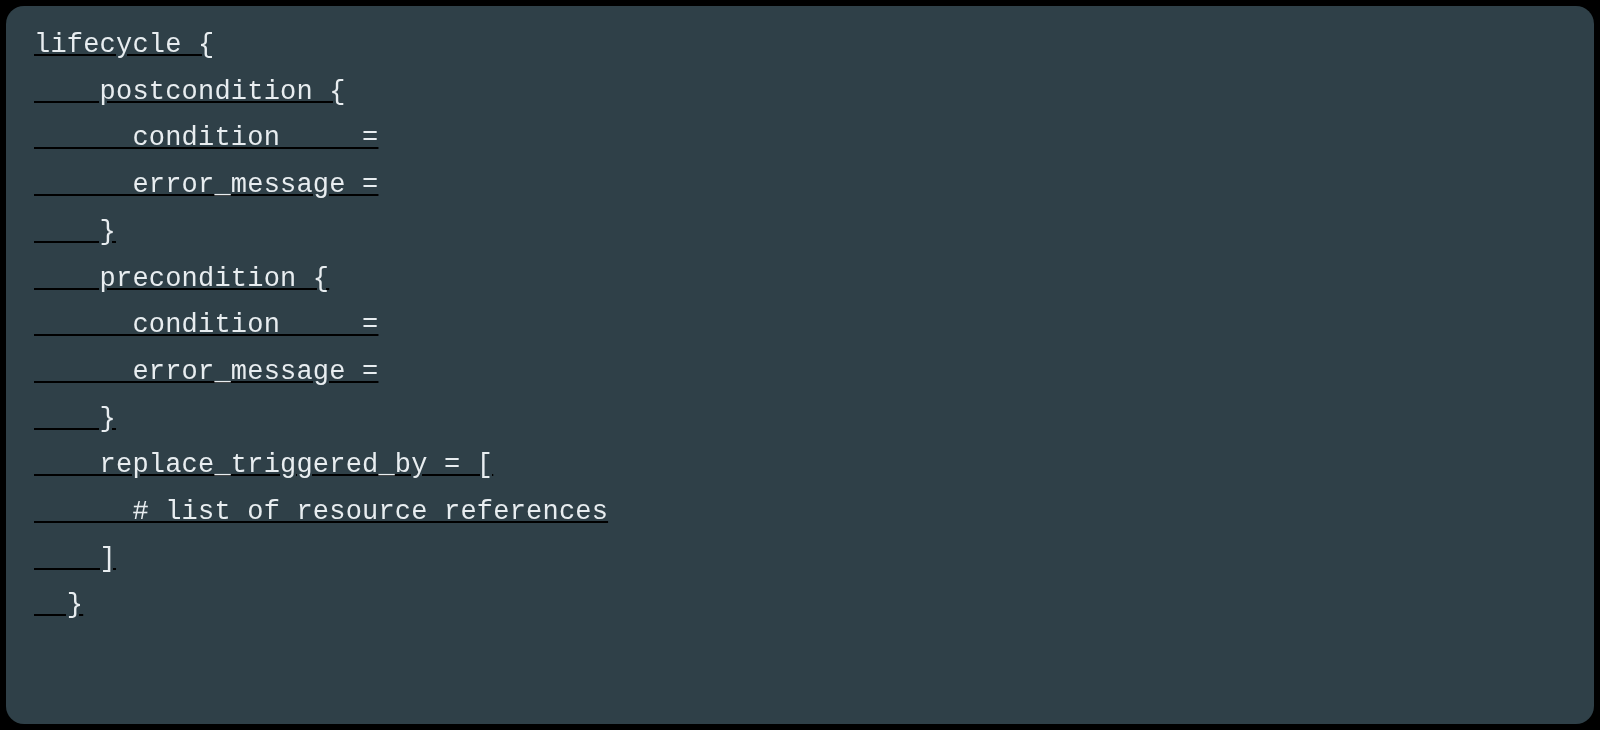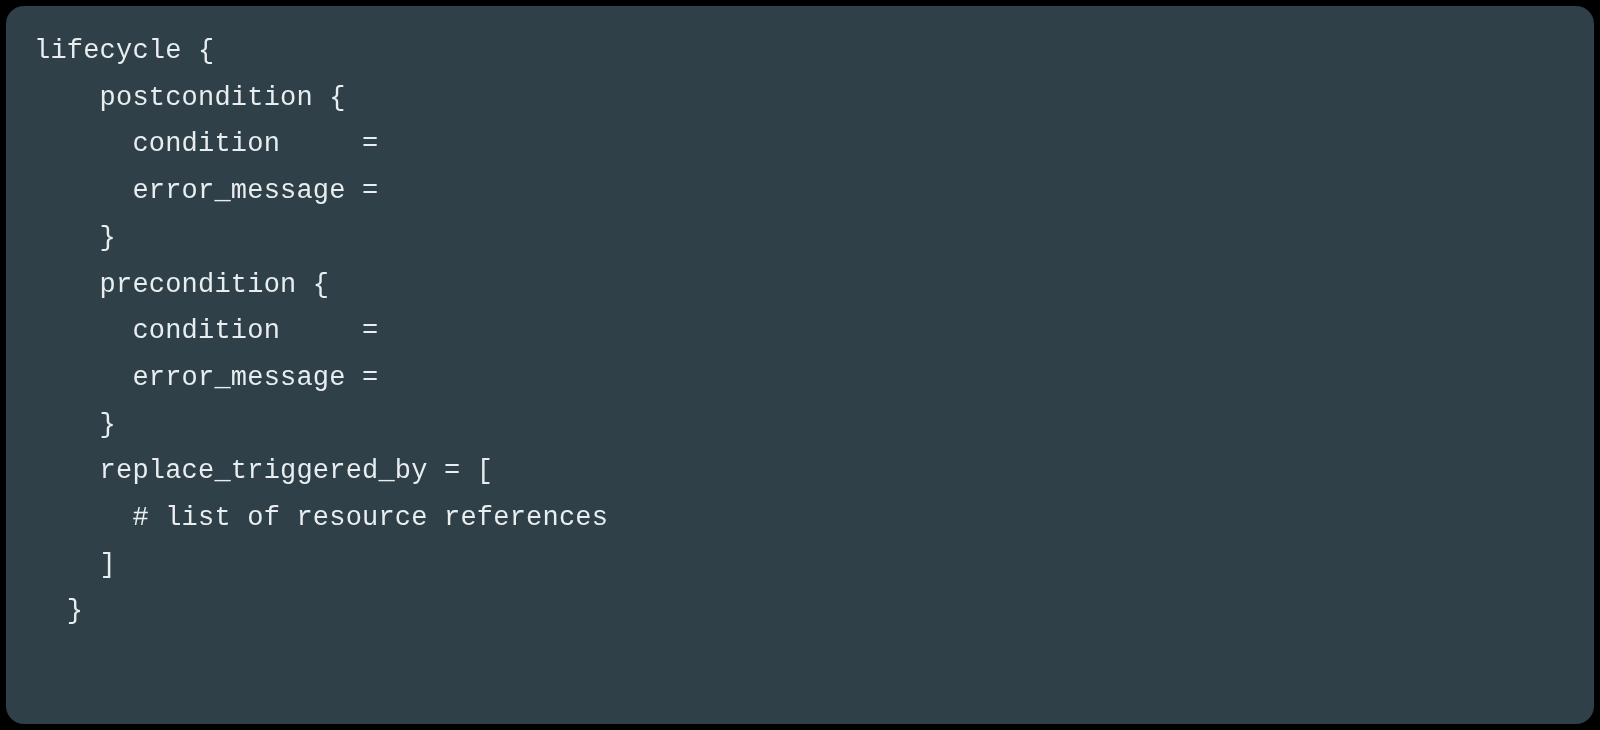--- a/index.html
+++ b/index.html
@@ -12,21 +12,22 @@
   }
   .code-block {
     position: absolute;
     top: 6px;
     left: 6px;
     width: 1588px;
     height: 718px;
     background: #2f4048;
     border-radius: 18px;
     box-sizing: border-box;
-    padding: 22px 28px;
+    padding: 16px 28px;
+    text-decoration: underline;
   }
   pre {
     margin: 0;
     font-family: "SFMono-Regular", "Menlo", "Consolas", "Liberation Mono", monospace;
     font-size: 27px;
     line-height: 1.73;
     color: #e8edf0;
     white-space: pre;
     font-weight: 400;
     letter-spacing: 0.2px;

